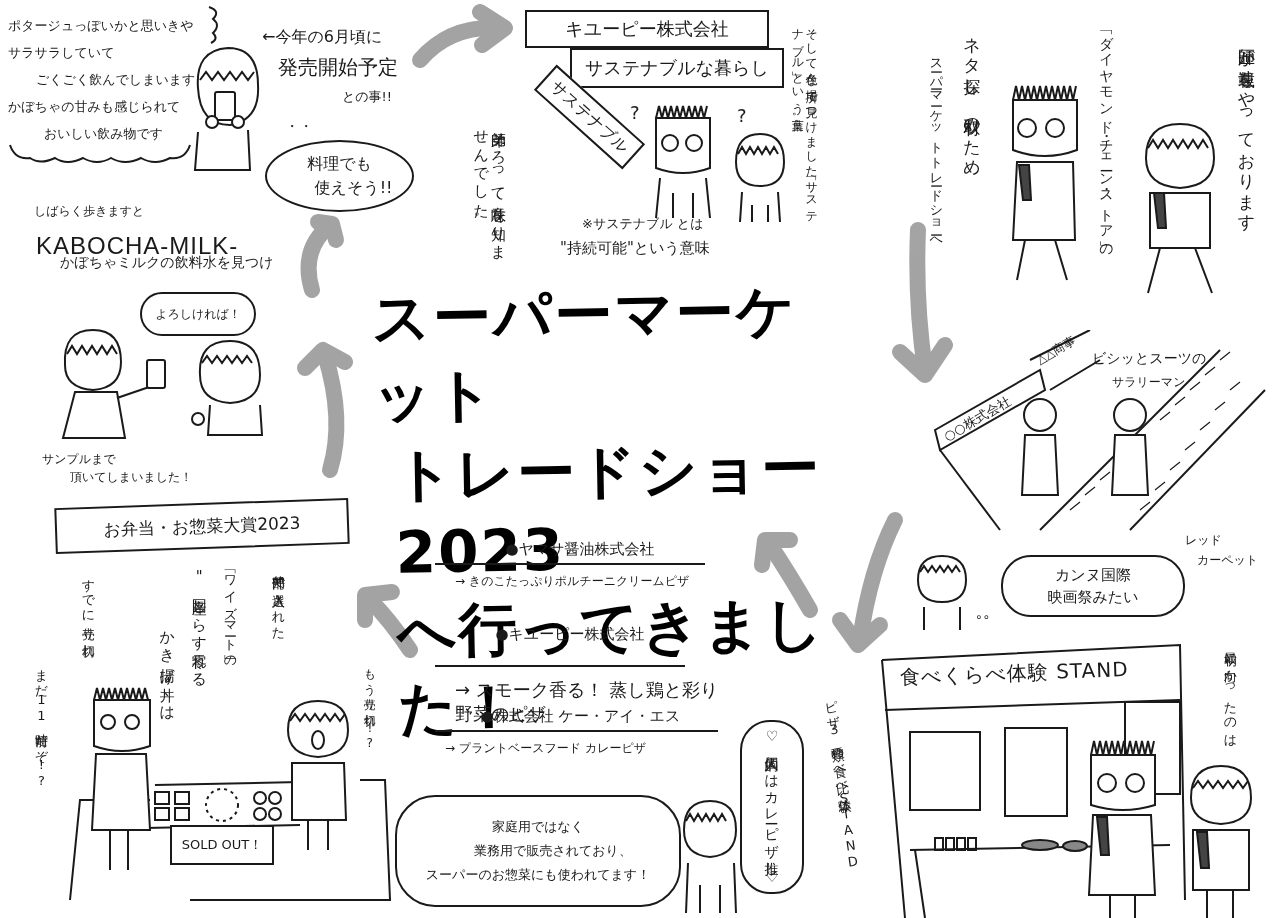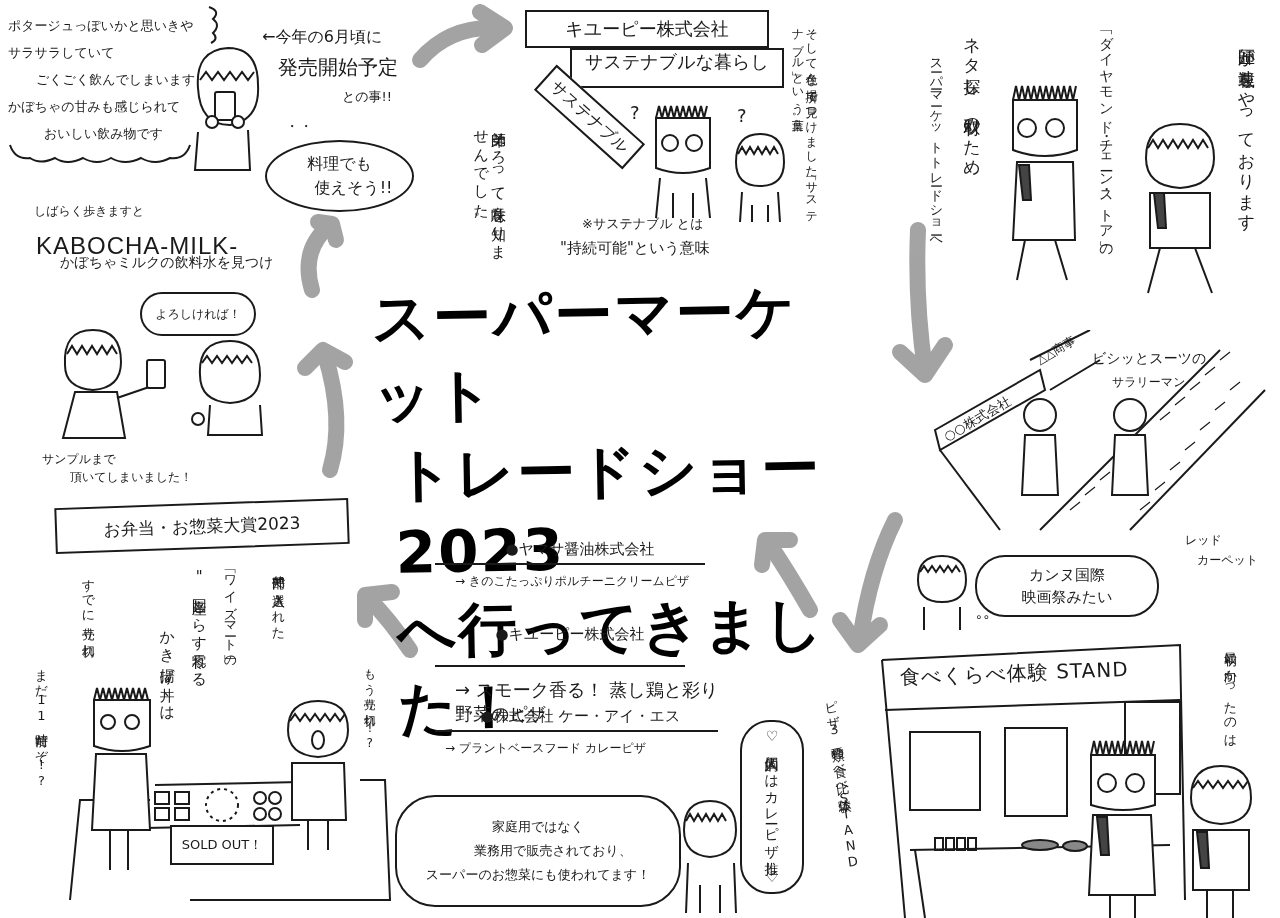--- a/index.html
+++ b/index.html
@@ -114,21 +114,21 @@
 </svg>
 
 <div class="abs hand" style="left:42px;top:450px;font-size:12px;line-height:18px">
   <div>サンプルまで</div>
   <div style="padding-left:28px">頂いてしまいました！</div>
 </div>
 
 <div class="abs box hand" style="left:525px;top:10px;width:240px;height:34px;display:flex;align-items:center;justify-content:center;font-size:18px;">
   <span>キユーピー株式会社</span>
 </div>
-<div class="abs box hand" style="left:570px;top:48px;width:210px;height:36px;display:flex;align-items:flex-start;justify-content:center;font-size:18px;">
+<div class="abs box hand" style="left:570px;top:48px;width:210px;height:36px;display:flex;align-items:center;justify-content:center;font-size:18px;">
   <span>サステナブルな暮らし</span>
 </div>
 <div class="abs box hand" style="left:530px;top:100px;width:115px;height:30px;display:flex;align-items:center;justify-content:center;font-size:16px;transform:rotate(42deg);">
   <span>サステナブル</span>
 </div>
 
 <div class="abs hand vert" style="left:472px;top:120px;height:150px;font-size:15px">師弟そろって意味を知りませんでした。</div>
 
 <div class="abs hand" style="left:630px;top:102px;font-size:18px">?</div>
 <div class="abs hand" style="left:737px;top:105px;font-size:18px">?</div>
@@ -211,21 +211,21 @@
   <div style="padding-left:12px">カーペット</div>
 </div>
 
 <svg class="fig" style="left:912px;top:552px" width="60" height="80">
   <g stroke="#1a1a1a" stroke-width="2" fill="#fff">
     <path d="M6 28 Q6 4 30 4 Q54 4 54 28 Q54 50 30 50 Q6 50 6 28Z"></path>
     <path d="M8 20 l4 -6 l4 6 l4 -6 l4 6 l4 -6 l4 6 l4 -6 l4 6 l4 -6 l4 6" fill="none"></path>
     <path d="M12 55 L12 78 M48 55 L48 78" fill="none"></path>
   </g>
 </svg>
-<div class="abs bubble hand" style="left:975px;top:555px;width:180px;height:58px;font-size:15px;line-height:22px;flex-direction:column;border-radius:30px;">
+<div class="abs bubble hand" style="left:1001px;top:555px;width:180px;height:58px;font-size:15px;line-height:22px;flex-direction:column;border-radius:30px;">
   <div>カンヌ国際</div>
   <div>映画祭みたい</div>
 </div>
 <div class="abs hand" style="left:975px;top:610px;font-size:12px">∘∘</div>
 
 <div class="abs box hand" style="left:55px;top:503px;width:290px;height:42px;display:flex;align-items:center;justify-content:center;font-size:17px;transform:rotate(-2deg);">
   <span>お弁当・お惣菜大賞2023</span>
 </div>
 <div class="abs hand vert" style="left:80px;top:570px;height:110px;font-size:13px">すでに売り切れ。</div>
 <div class="abs hand vert" style="left:33px;top:660px;height:130px;font-size:13px">まだ11時前だぞ!?</div>

